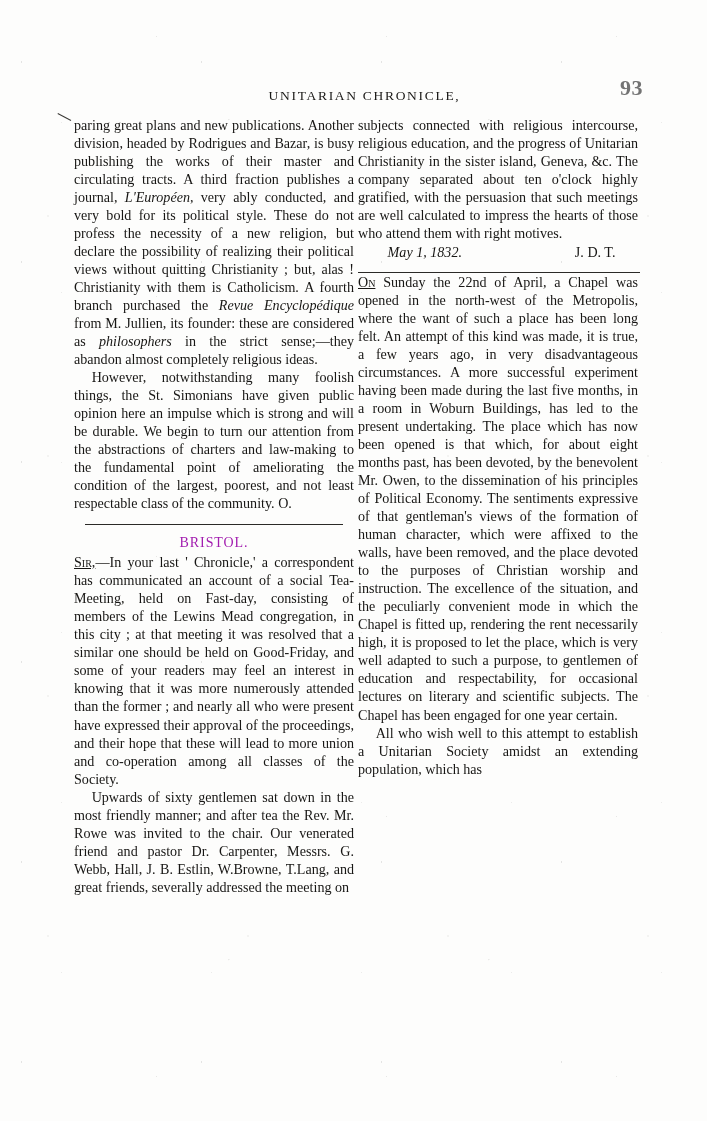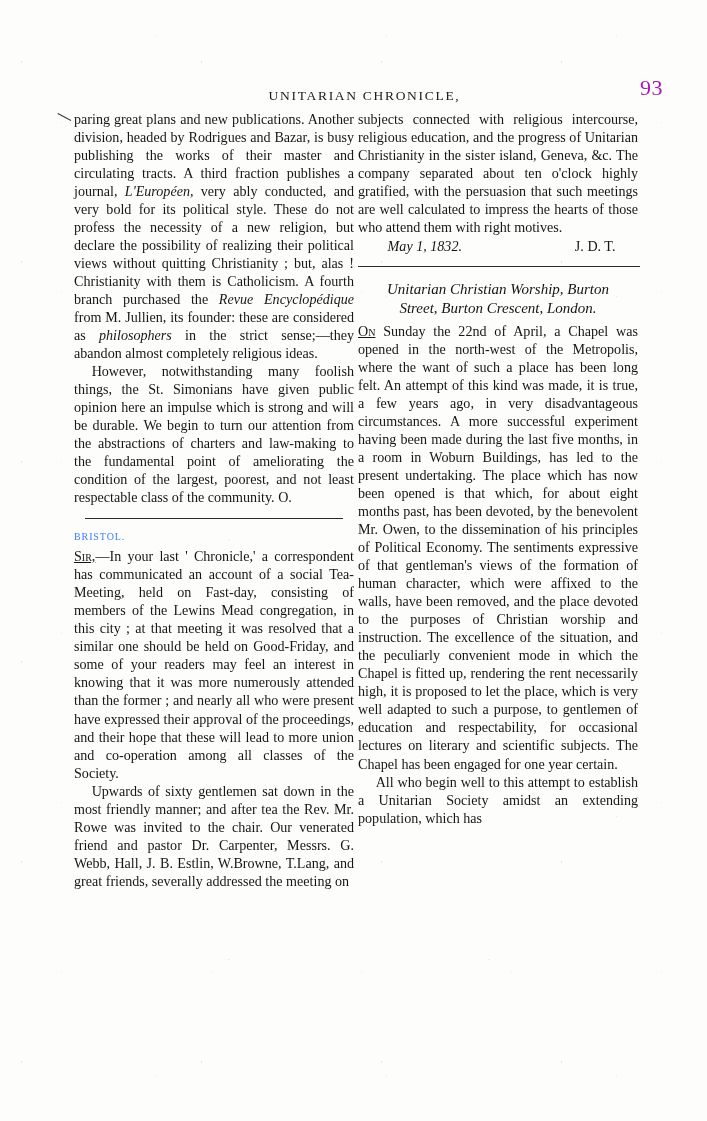--- a/index.html
+++ b/index.html
@@ -34,32 +34,32 @@
     font-size: 13.5px;
     letter-spacing: 1.7px;
     font-variant: small-caps;
     text-transform: uppercase;
     color: #1a1917;
     padding-left: 22px;
     box-sizing: border-box;
   }
   .page-number {
     position: absolute;
-    right: 44px;
+    right: 64px;
     top: -5px;
     font-size: 22px;
-    font-weight: normal;
+    font-weight: bold;
     letter-spacing: 0.5px;
-    color: #a21caf;
+    color: #737373;
   }
 
   
   .col {
     position: absolute;
-    top: 110px;
+    top: 116px;
     width: 280px;
     font-size: 14.1px;
     line-height: 18.02px;
     text-align: justify;
     text-justify: inter-word;
     color: #171614;
   }
   .col-left  { left: 74px; }
   .col-right { left: 358px; }
 
@@ -79,25 +79,25 @@
   
   .rule {
     height: 0;
     border-top: 1.4px solid #2b2a27;
     margin: 9px auto 0 auto;
   }
   .rule-left  { width: 258px; margin-top: 12px; }
   .rule-right { width: 282px; margin-top: 11px; }
 
   .sec-head {
-    text-align: left;
-    font-size: 10px;
+    text-align: center;
+    font-size: 14px;
     letter-spacing: 0.9px;
     margin: 9px 0 1px 0;
-    color: #3b82f6;
+    color: #a21caf;
   }
   .sec-head-italic {
     text-align: center;
     font-style: italic;
     font-size: 15px;
     line-height: 19px;
     margin: 13px 0 4px 0;
     color: #151412;
   }
   .sec-head-italic .l2 { display: block; }
@@ -176,20 +176,19 @@
 
   <div class="col col-right">
 
     <p class="noindent">subjects connected with religious intercourse, religious education, and the progress of Unitarian Christianity in the sister island, Geneva, &amp;c.  The company separated about ten o'clock highly gratified, with the persuasion that such meetings are well calculated to impress the hearts of those who attend them with right motives.</p>
 
 
     <div class="signature-line"><span class="sig-initials">J. D. T.</span><span class="sig-date">May 1, 1832.</span></div>
 
     <div class="rule rule-right"></div>
 
-    <div class="sec-head-italic"><span>Unitarian Christian Worship, Burton</span><span class="l2">Street, Burton Crescent, London.</span></div>
 
     <p class="noindent"><span class="smallcaps">On</span><span> Sunday the 22nd of April, a Chapel was opened in the north-west of the Metropolis, where the want of such a place has been long felt.  An attempt of this kind was made, it is true, a few years ago, in very disadvantageous circumstances.  A more successful experiment having been made during the last five months, in a room in Woburn Buildings, has led to the present undertaking.  The place which has now been opened is that which, for about eight months past, has been devoted, by the benevolent Mr. Owen, to the dissemination of his principles of Political Economy.  The sentiments expressive of that gentleman's views of the formation of human character, which were affixed to the walls, have been removed, and the place devoted to the purposes of Christian worship and instruction.  The excellence of the situation, and the peculiarly convenient mode in which the Chapel is fitted up, rendering the rent necessarily high, it is proposed to let the place, which is very well adapted to such a purpose, to gentlemen of education and respectability, for occasional lectures on literary and scientific subjects.  The Chapel has been engaged for one year certain.</span></p>
 
-    <p>All who begin well to this attempt to establish a Unitarian Society amidst an extending population, which has</p>
+    <p>All who wish well to this attempt to establish a Unitarian Society amidst an extending population, which has</p>
   </div>
 
 </div>
 
 </body></html>

